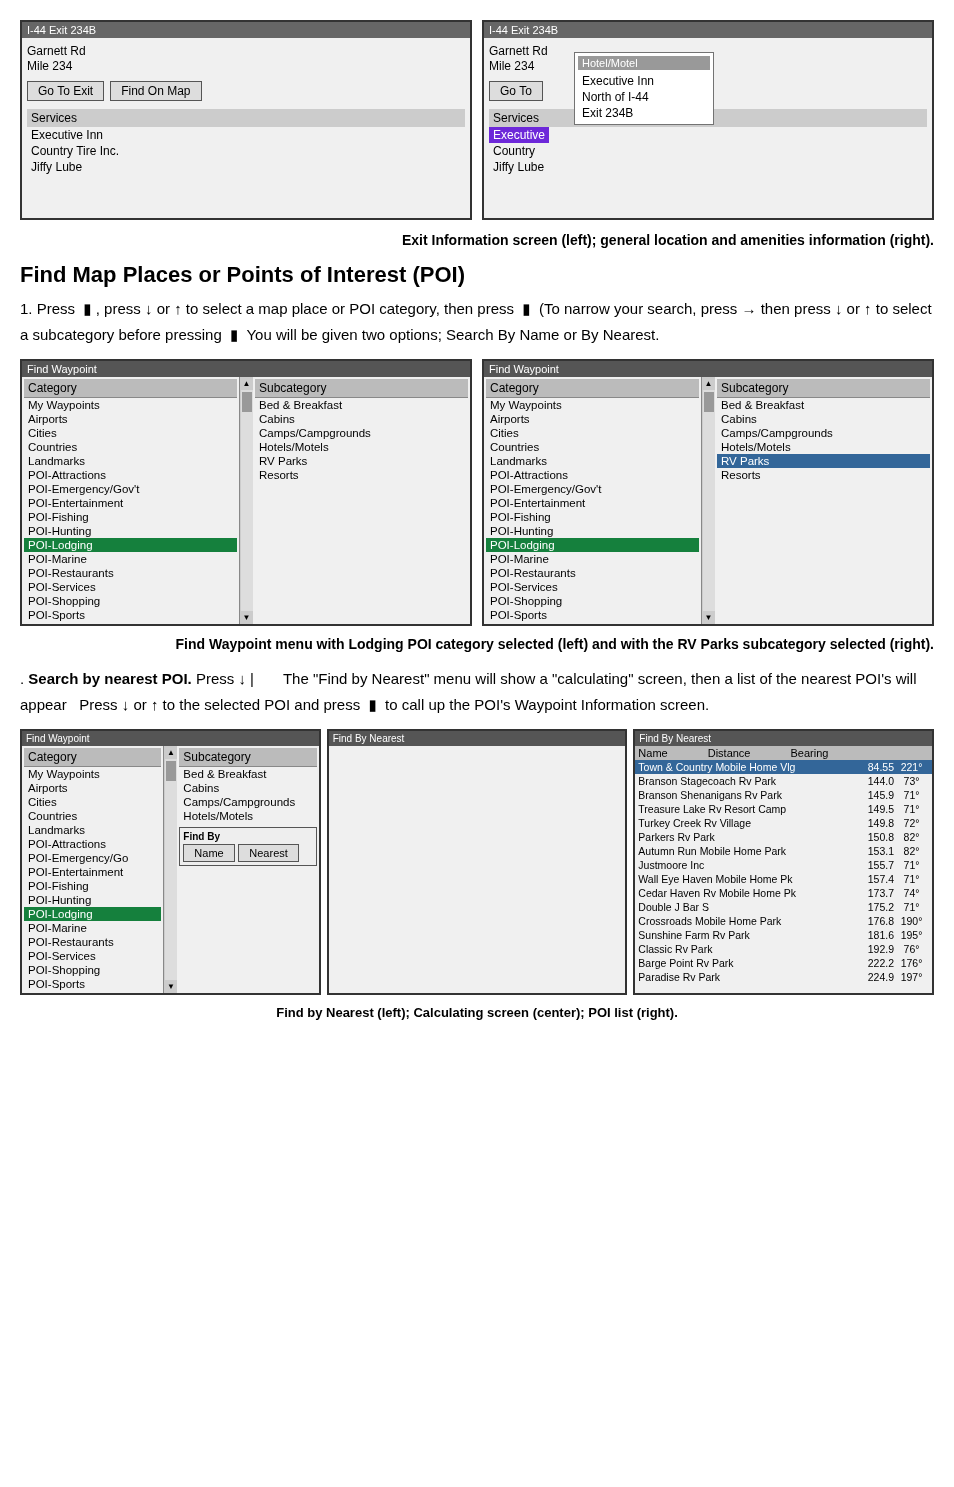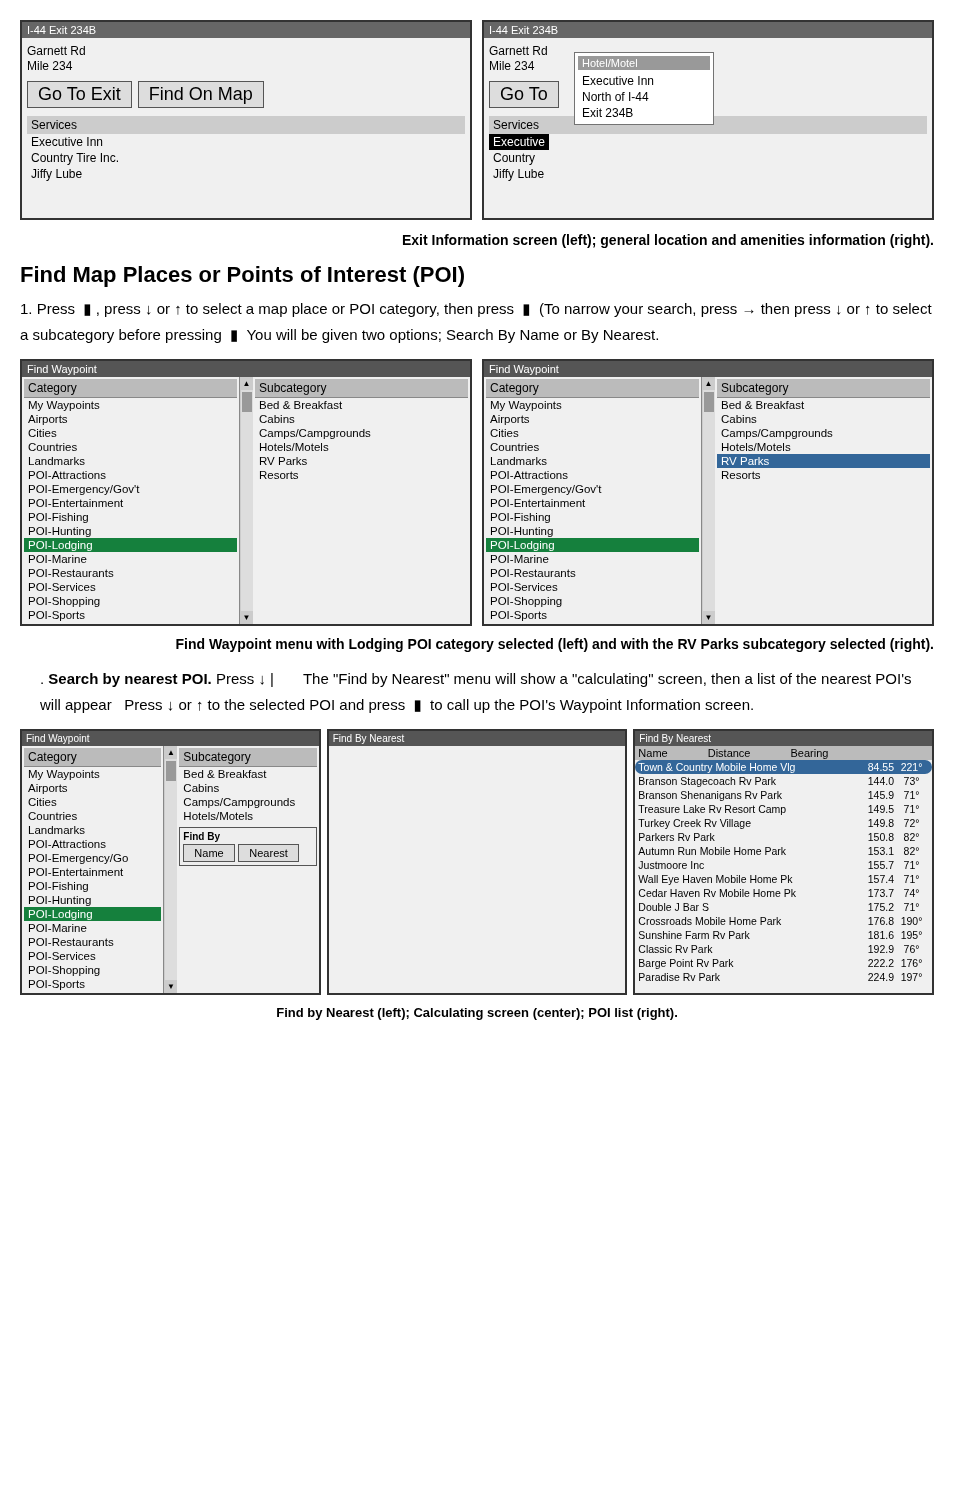--- a/index.html
+++ b/index.html
@@ -48,21 +48,21 @@
     .screen-buttons {
       display: flex;
       gap: 6px;
       margin: 8px 0 8px 0;
     }
 
     .screen-btn {
       border: 1px solid #555;
       background: #ddd;
       padding: 2px 10px;
-      font-size: 18px;
+      font-size: 12px;
       cursor: pointer;
     }
 
     .screen-section-header {
       background: #ccc;
       font-size: 12px;
       padding: 2px 4px;
       margin-top: 4px;
     }
 
@@ -248,21 +248,20 @@
       font-size: 11px;
       padding: 1px 3px;
       gap: 40px;
     }
 
     .poi-list-item {
       font-size: 10.5px;
       padding: 1px 3px;
       display: flex;
       justify-content: space-between;
-      border-radius: 7px;
     }
 
     .poi-list-item.first {
       background: #336699;
       color: #fff;
     }
 
     .poi-item-name {
       flex: 1;
       white-space: nowrap;
@@ -283,21 +282,20 @@
       text-align: center;
       font-size: 13px;
       font-weight: bold;
       margin-top: 6px;
     }
 
     .search-body-text {
       font-size: 15px;
       line-height: 1.7;
       margin-bottom: 12px;
-      margin-left: 20px;
     }
   </style>
 </head>
 <body>
 
 <div class="screenshots-row">
 
   <div class="screen-box">
     <div class="screen-title-bar">I-44 Exit 234B</div>
     <div class="screen-content">
@@ -325,21 +323,21 @@
 
       <div class="popup-overlay">
         <div class="popup-header">Hotel/Motel</div>
         <div class="popup-item">Executive Inn</div>
         <div class="popup-item">North of I-44</div>
         <div class="popup-item">Exit 234B</div>
       </div>
       <div class="screen-section-header">Services</div>
       <div style="display:flex; gap:10px;">
         <div>
-          <div class="screen-list-item selected" style="background:#000000;color:#fff;text-align:right;">Executive</div>
+          <div class="screen-list-item selected" style="background:#6d28d9;color:#fff;text-align:right;">Executive</div>
           <div class="screen-list-item">Country</div>
           <div class="screen-list-item">Jiffy Lube</div>
         </div>
       </div>
     </div>
   </div>
 
 </div>
 
 <div class="caption-center">Exit Information screen (left); general location and amenities information (right).</div>

